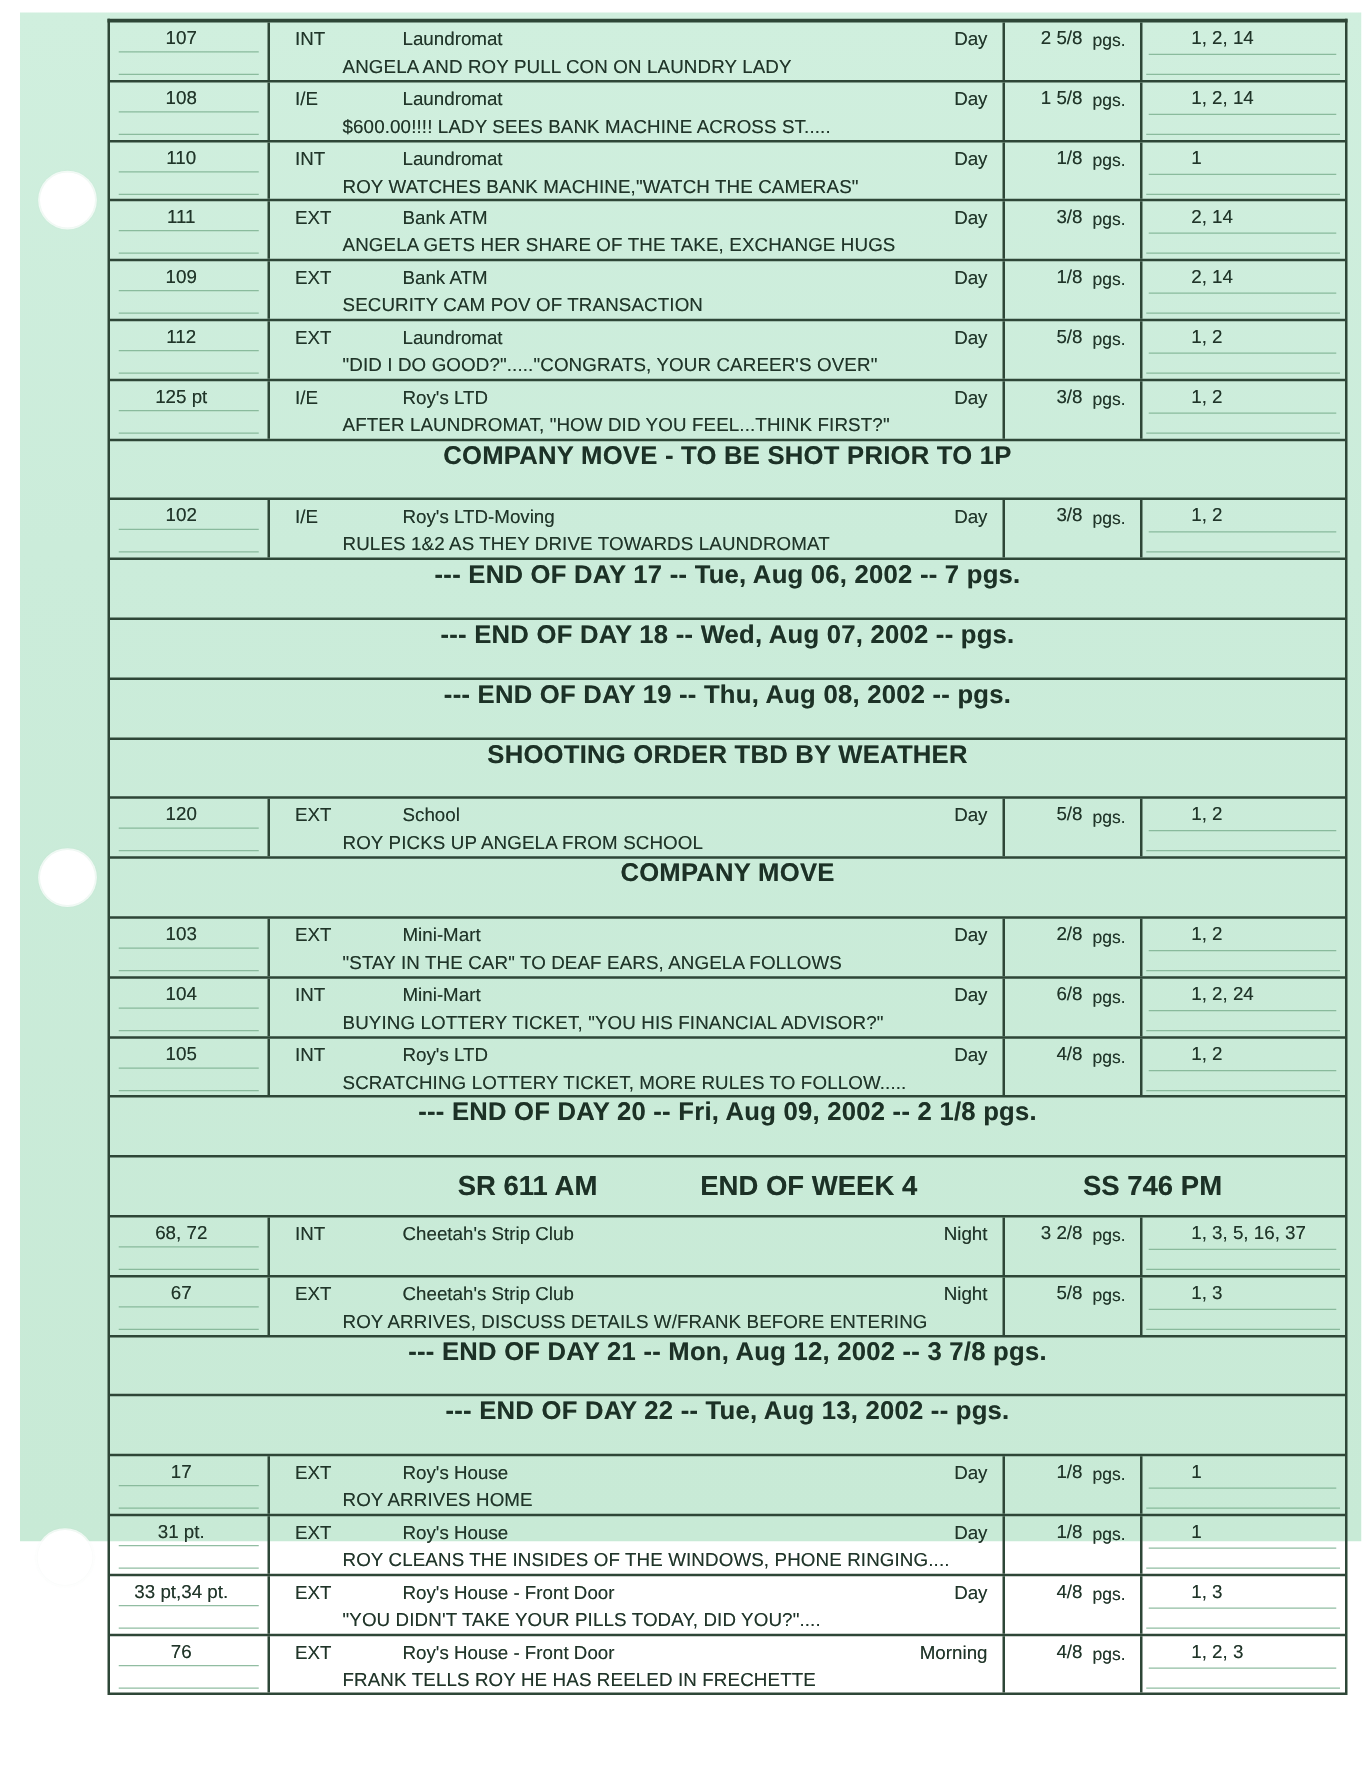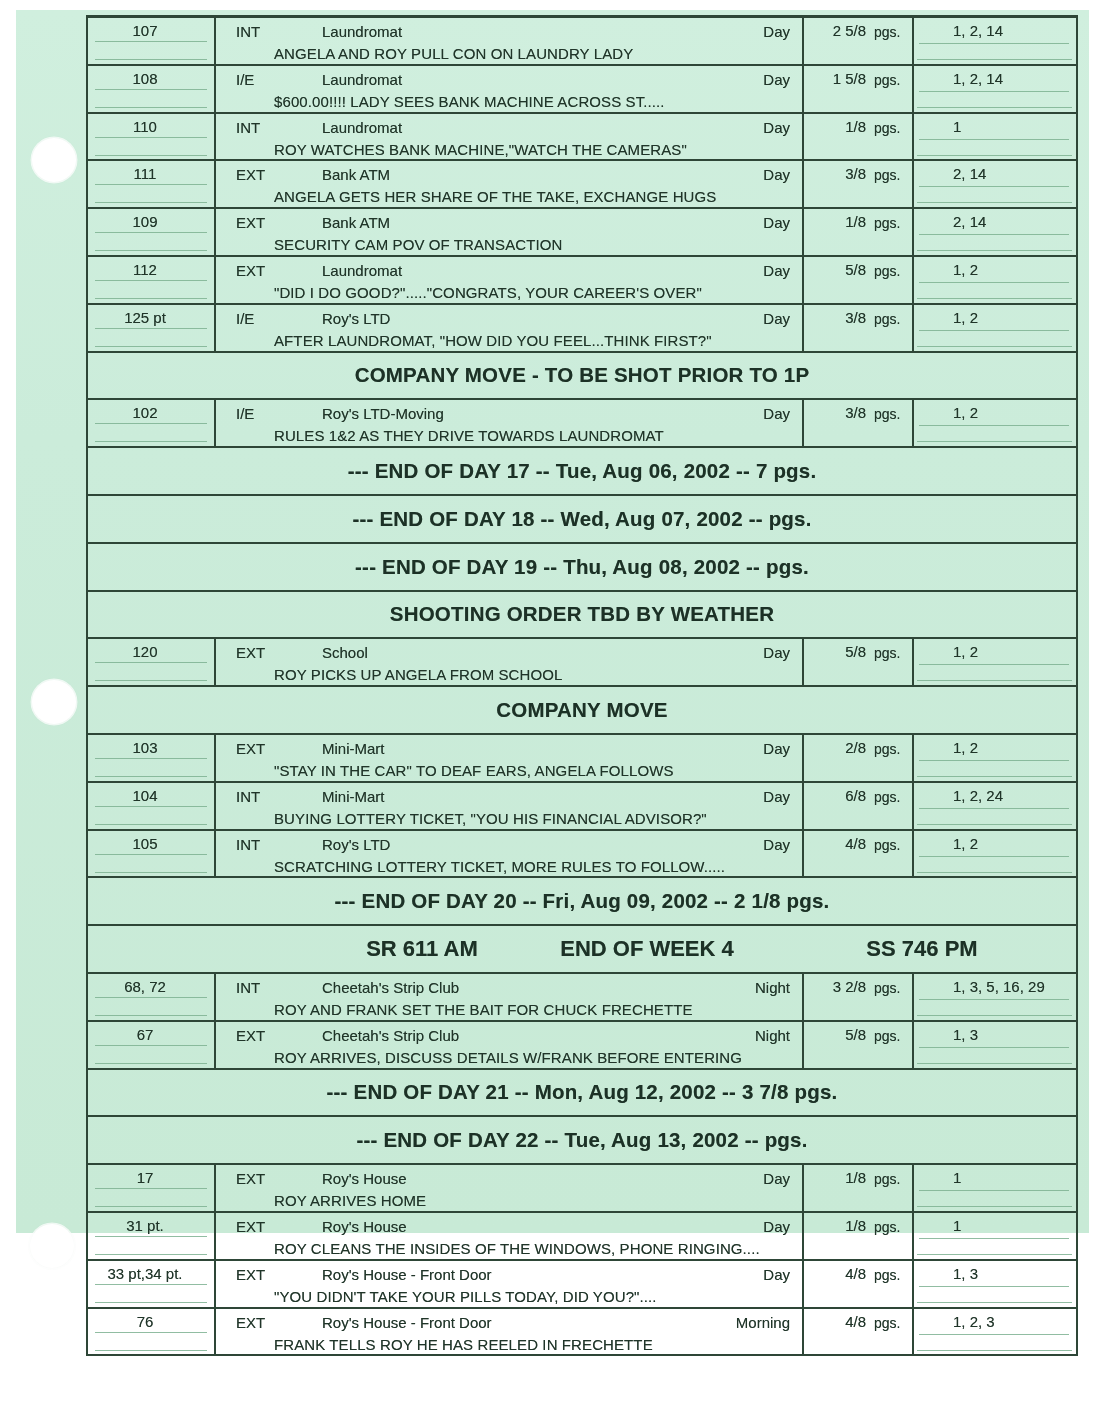--- a/index.html
+++ b/index.html
@@ -49,21 +49,21 @@
   .c-cast .rule.r1{top:25px;}
   .c-cast .rule.r2{top:41px;left:5px;right:4px;}
   .ie{position:absolute;left:22px;top:5px;}
   .setname{position:absolute;left:60px;top:5px;white-space:nowrap;margin-left:48px;}
   .desc{position:absolute;left:60px;top:27px;white-space:nowrap;letter-spacing:.1px;text-align:right;}
   .dn{position:absolute;right:12px;top:5px;}
   .pg-num{position:absolute;left:0;width:64px;top:4px;text-align:right;white-space:nowrap;}
   .pg-label{position:absolute;left:72px;top:6px;font-size:14px;}
   .cast{position:absolute;left:8px;top:4px;white-space:nowrap;margin-left:33px;}
   .banner{
-    display:flex;align-items:center;justify-content:center;
+    display:flex;align-items:flex-start;justify-content:center;
     font-weight:bold;font-size:20.5px;letter-spacing:.2px;
     color:#1c3126;
   }
   .banner3 span{
     position:absolute;top:0;bottom:0;display:flex;align-items:center;justify-content:center;
     font-weight:bold;font-size:22px;color:#1c3126;white-space:nowrap;
   }
   .b3-left{left:234px;width:200px;}
   .b3-center{left:449px;width:220px;}
   .b3-right{left:724px;width:220px;}
@@ -370,29 +370,28 @@
   </div>
       <div class="row">
     <div class="cell c-scene">
       <div class="scene-num txt">68, 72</div>
       <div class="rule r1"></div>
       <div class="rule r2"></div>
     </div>
     <div class="cell c-main">
       <div class="ie txt">INT</div>
       <div class="setname txt">Cheetah's Strip Club</div>
-      <div class="desc txt">ROY AND FRANK SET THE BAIT FOR CHUCK FRECHETTE</div>
       <div class="dn txt">Night</div>
     </div>
     <div class="cell c-pages">
       <div class="pg-num txt">3 2/8</div>
       <div class="pg-label txt">pgs.</div>
     </div>
     <div class="cell c-cast">
-      <div class="cast txt">1, 3, 5, 16, 29</div>
+      <div class="cast txt">1, 3, 5, 16, 37</div>
       <div class="rule r1"></div>
       <div class="rule r2"></div>
     </div>
   </div>
       <div class="row">
     <div class="cell c-scene">
       <div class="scene-num txt">67</div>
       <div class="rule r1"></div>
       <div class="rule r2"></div>
     </div>

